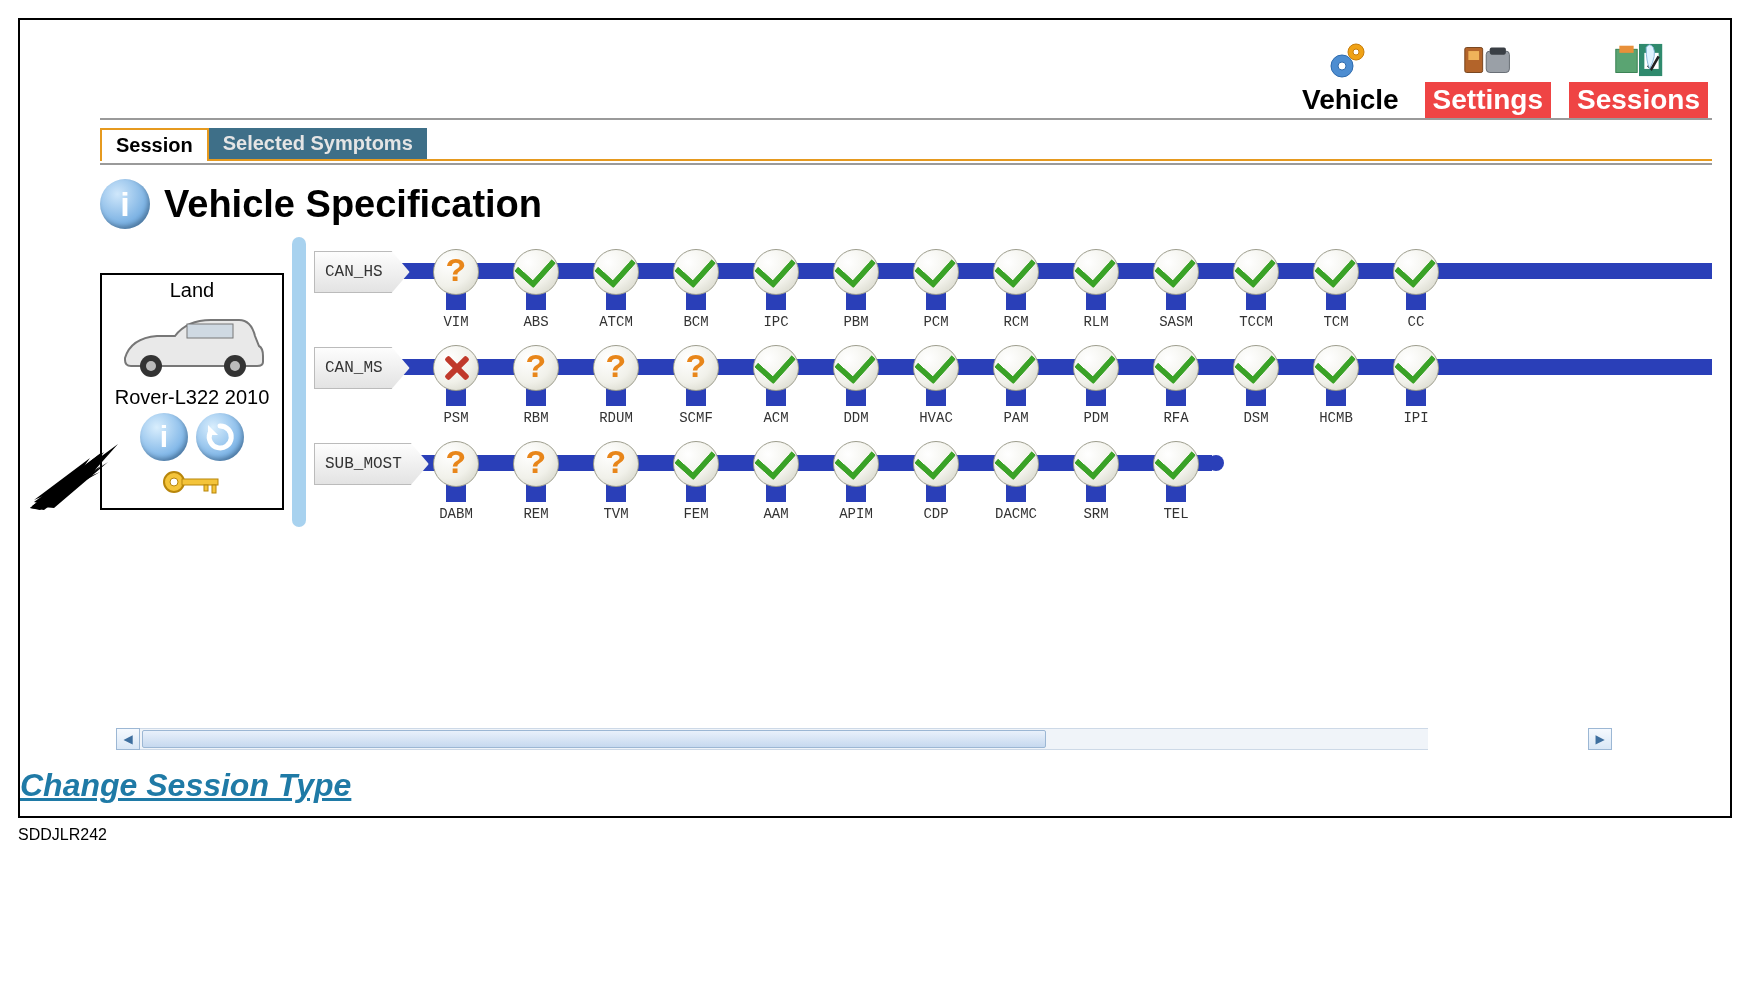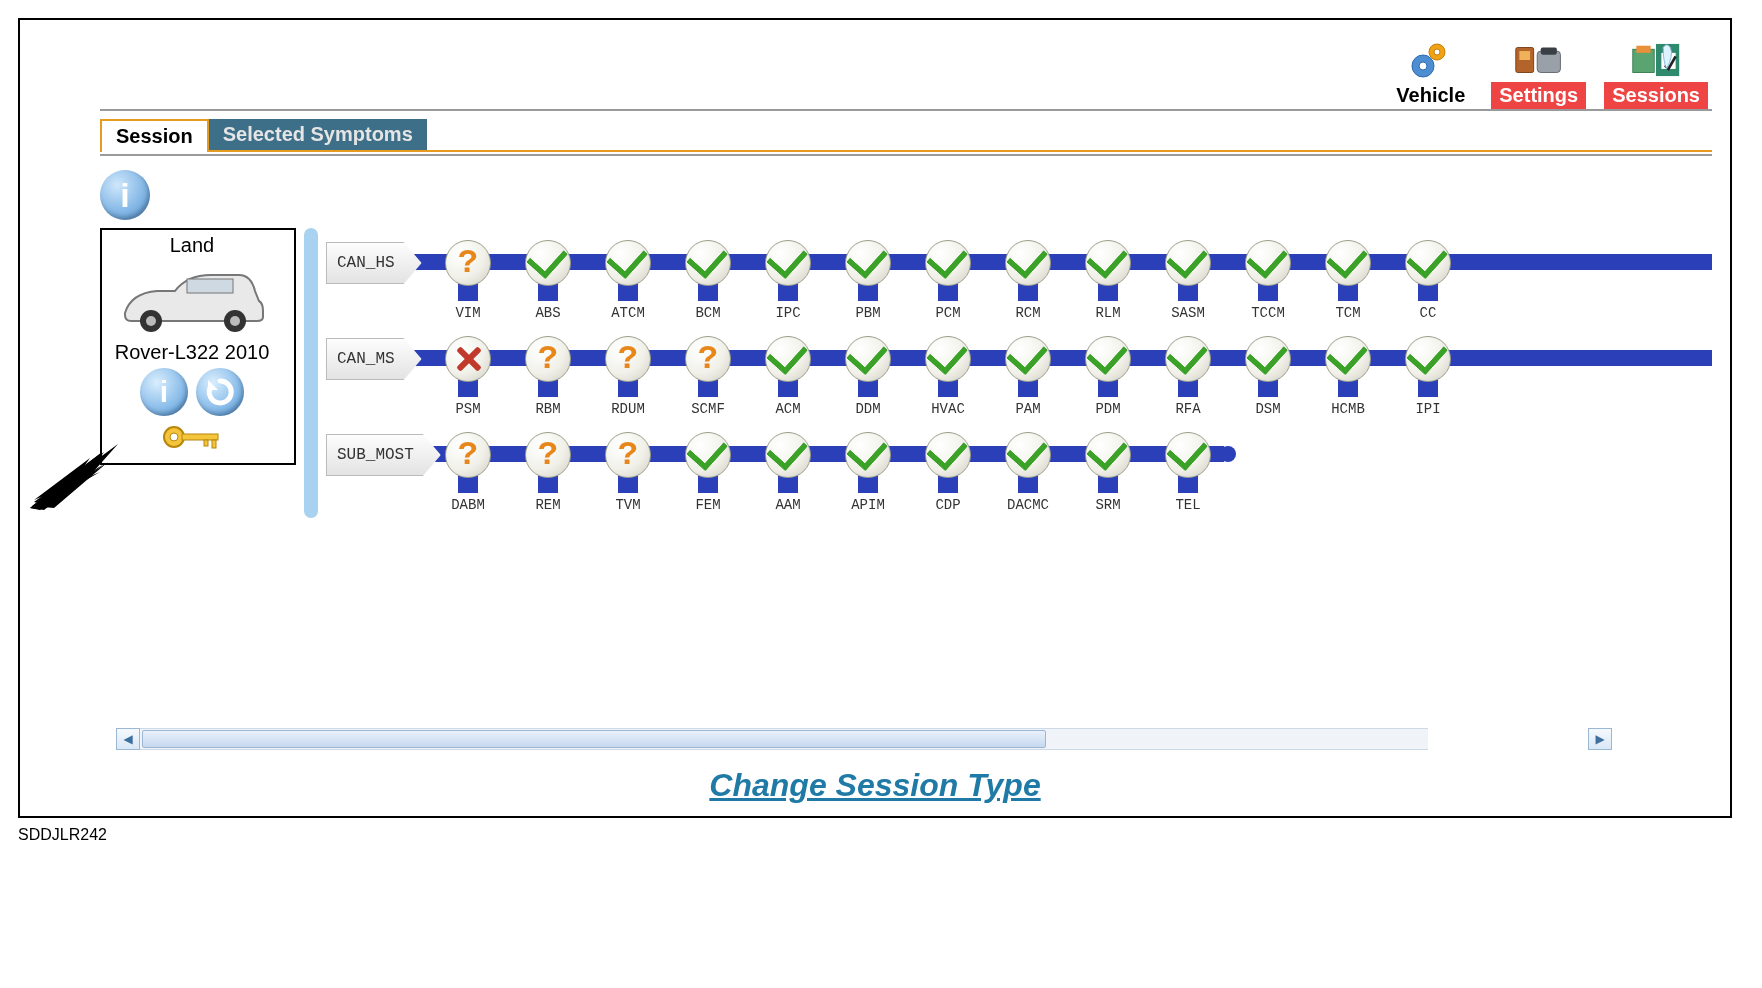--- a/index.html
+++ b/index.html
@@ -30,21 +30,21 @@
     cursor: pointer;
   }
   .tool-icon {
     width: 50px;
     height: 44px;
     display: flex;
     align-items: center;
     justify-content: center;
   }
   .tool-label {
-    font-size: 20px;
+    font-size: 28px;
     font-weight: bold;
     padding: 2px 8px;
   }
   .tool-label.dark {
     background: #ef4444;
     color: #fff;
   }
   .tool-label.light {
     color: #000;
     background: #fff;
@@ -106,25 +106,26 @@
 
   
   .main-row {
     display: flex;
     gap: 8px;
     margin-top: 8px;
     align-items: flex-start;
   }
   .vehicle-card {
     border: 2px solid #000;
-    padding: 4px 20px 6px 8px;
+    padding: 4px 8px 6px 8px;
     width: 164px;
     text-align: center;
     font-size: 20px;
     position: relative;
+    margin-top: 36px;
   }
   .vehicle-card svg.carimg { margin: 4px auto; display:block;}
   .card-btns { display:flex; justify-content:center; gap:8px; margin-top:4px;}
   .round-btn {
     width: 48px; height: 48px; border-radius: 50%;
     background: radial-gradient(circle at 35% 30%, #d9eefd 0%, #79b2e6 70%, #3a7cbf 100%);
     display:flex; align-items:center; justify-content:center;
     cursor:pointer;
     box-shadow: inset -2px -3px 4px rgba(0,0,0,.25);
   }
@@ -267,21 +268,21 @@
   .hscroll .thumb {
     position:absolute; top:1px; bottom:1px; left:2px; width:70%;
     background: linear-gradient(#e9f1fb,#c6d9ef);
     border:1px solid #9cb7d4;
     border-radius:2px;
   }
 
   .bottom-actions {
     position:absolute;
     left:0; right:0; bottom:12px;
-    display:flex; justify-content:center; gap:90px;
+    display:flex; justify-content:center; gap:90px;flex-direction:column;
   }
   .link-action {
     color:#1f7aa6;
     font-size:32px;
     font-weight:bold;
     font-style:italic;
     text-decoration:underline;
     cursor:pointer;
   }
 
@@ -338,20 +339,21 @@
   <div class="rule"></div>
 
   <div class="subtabs">
     <div class="subtab active">Session</div>
     <div class="subtab inactive">Selected Symptoms</div>
   </div>
   <div class="subline"></div>
 
   <div class="title-row">
     <div class="info-circle-lg">i</div>
+    <div class="page-title">Vehicle Specification</div>
   </div>
 
   <div class="main-row">
 
     <div class="vehicle-card">
       <div>Land</div>
       <svg class="carimg" width="150" height="76" viewBox="0 0 150 76">
         <path d="M8 52 Q14 32 40 30 L58 30 Q70 14 94 14 L122 14 Q134 14 138 30 L142 40 Q146 42 146 50 L146 56 Q146 60 140 60 L14 60 Q8 60 8 54 Z" fill="#e9e9e9" stroke="#777" stroke-width="2"></path>
         <rect x="70" y="18" width="46" height="14" fill="#cfd9e2" stroke="#777"></rect>
         <circle cx="34" cy="60" r="11" fill="#333"></circle>

